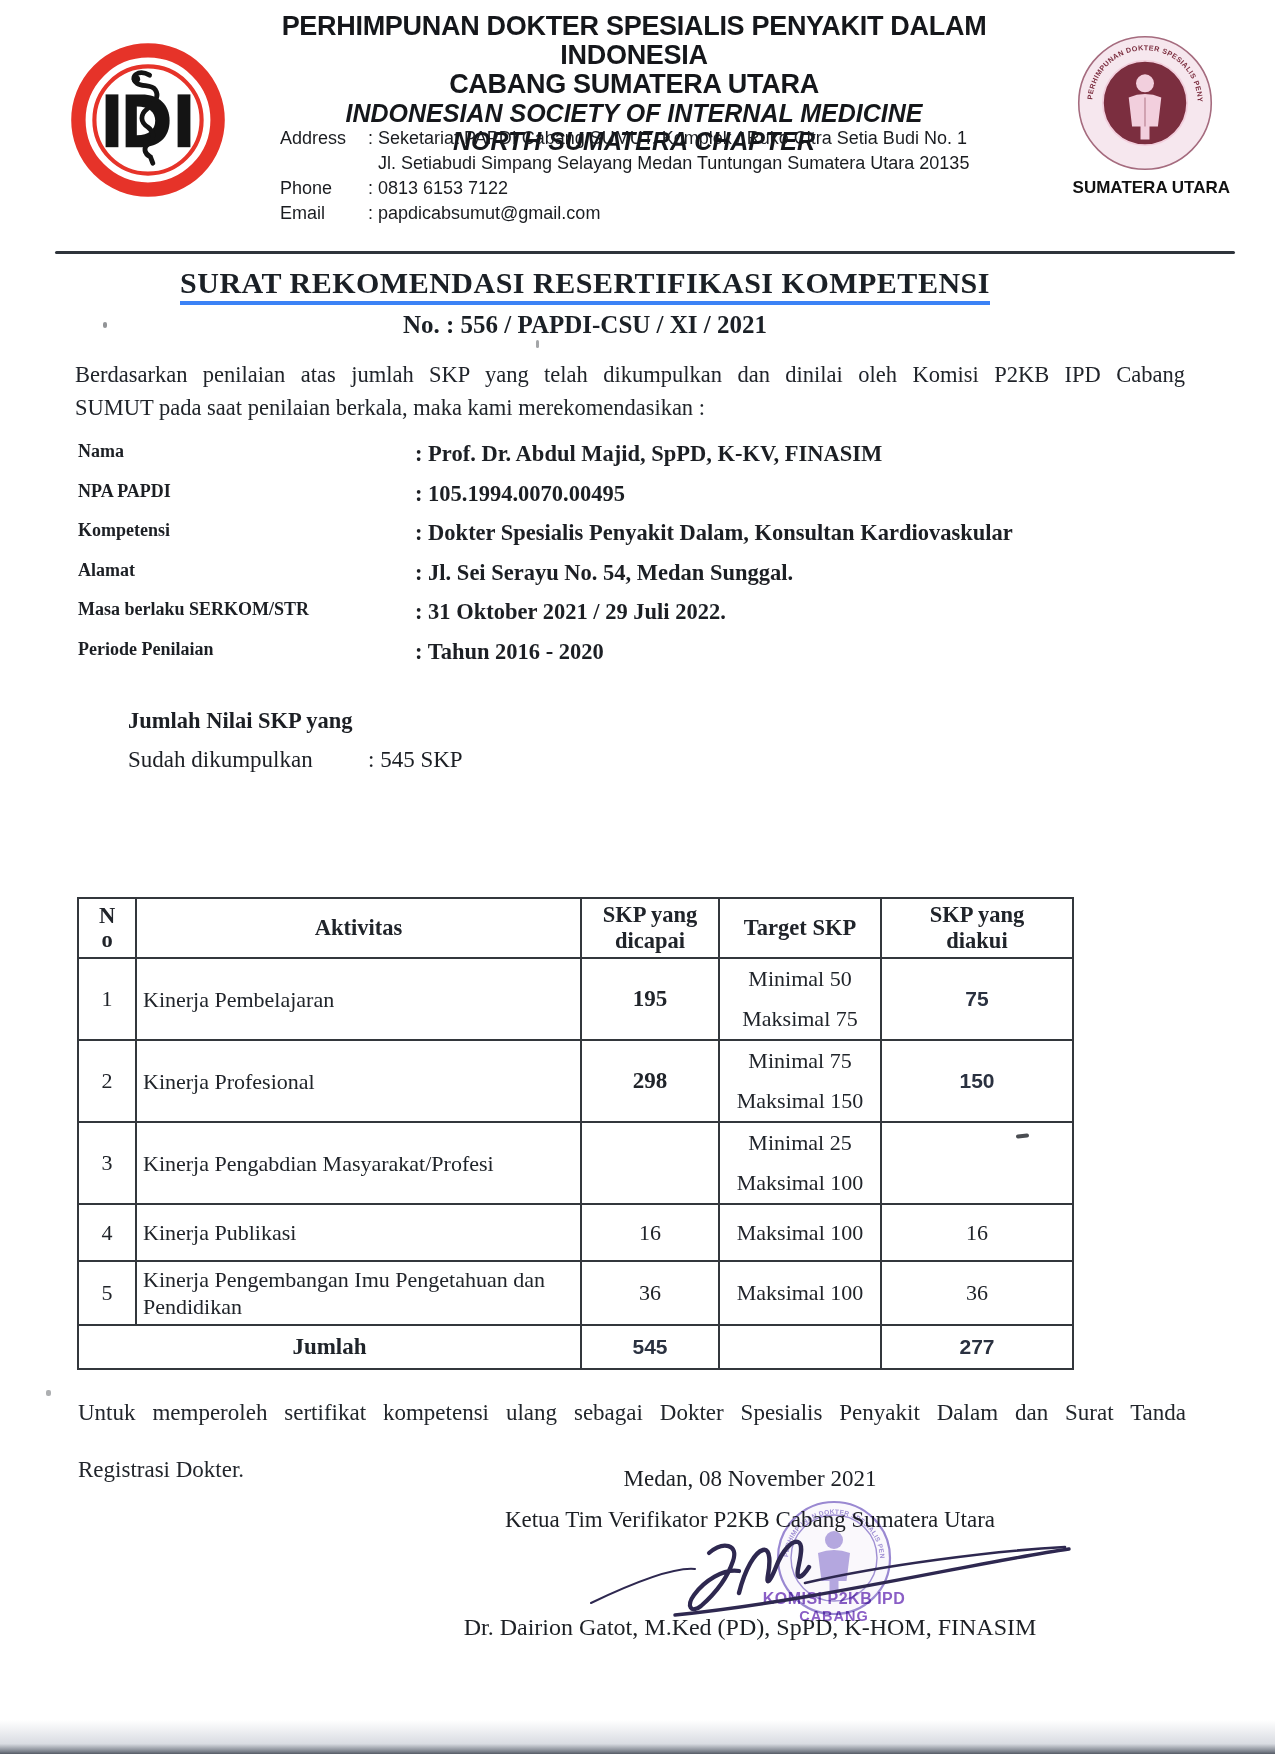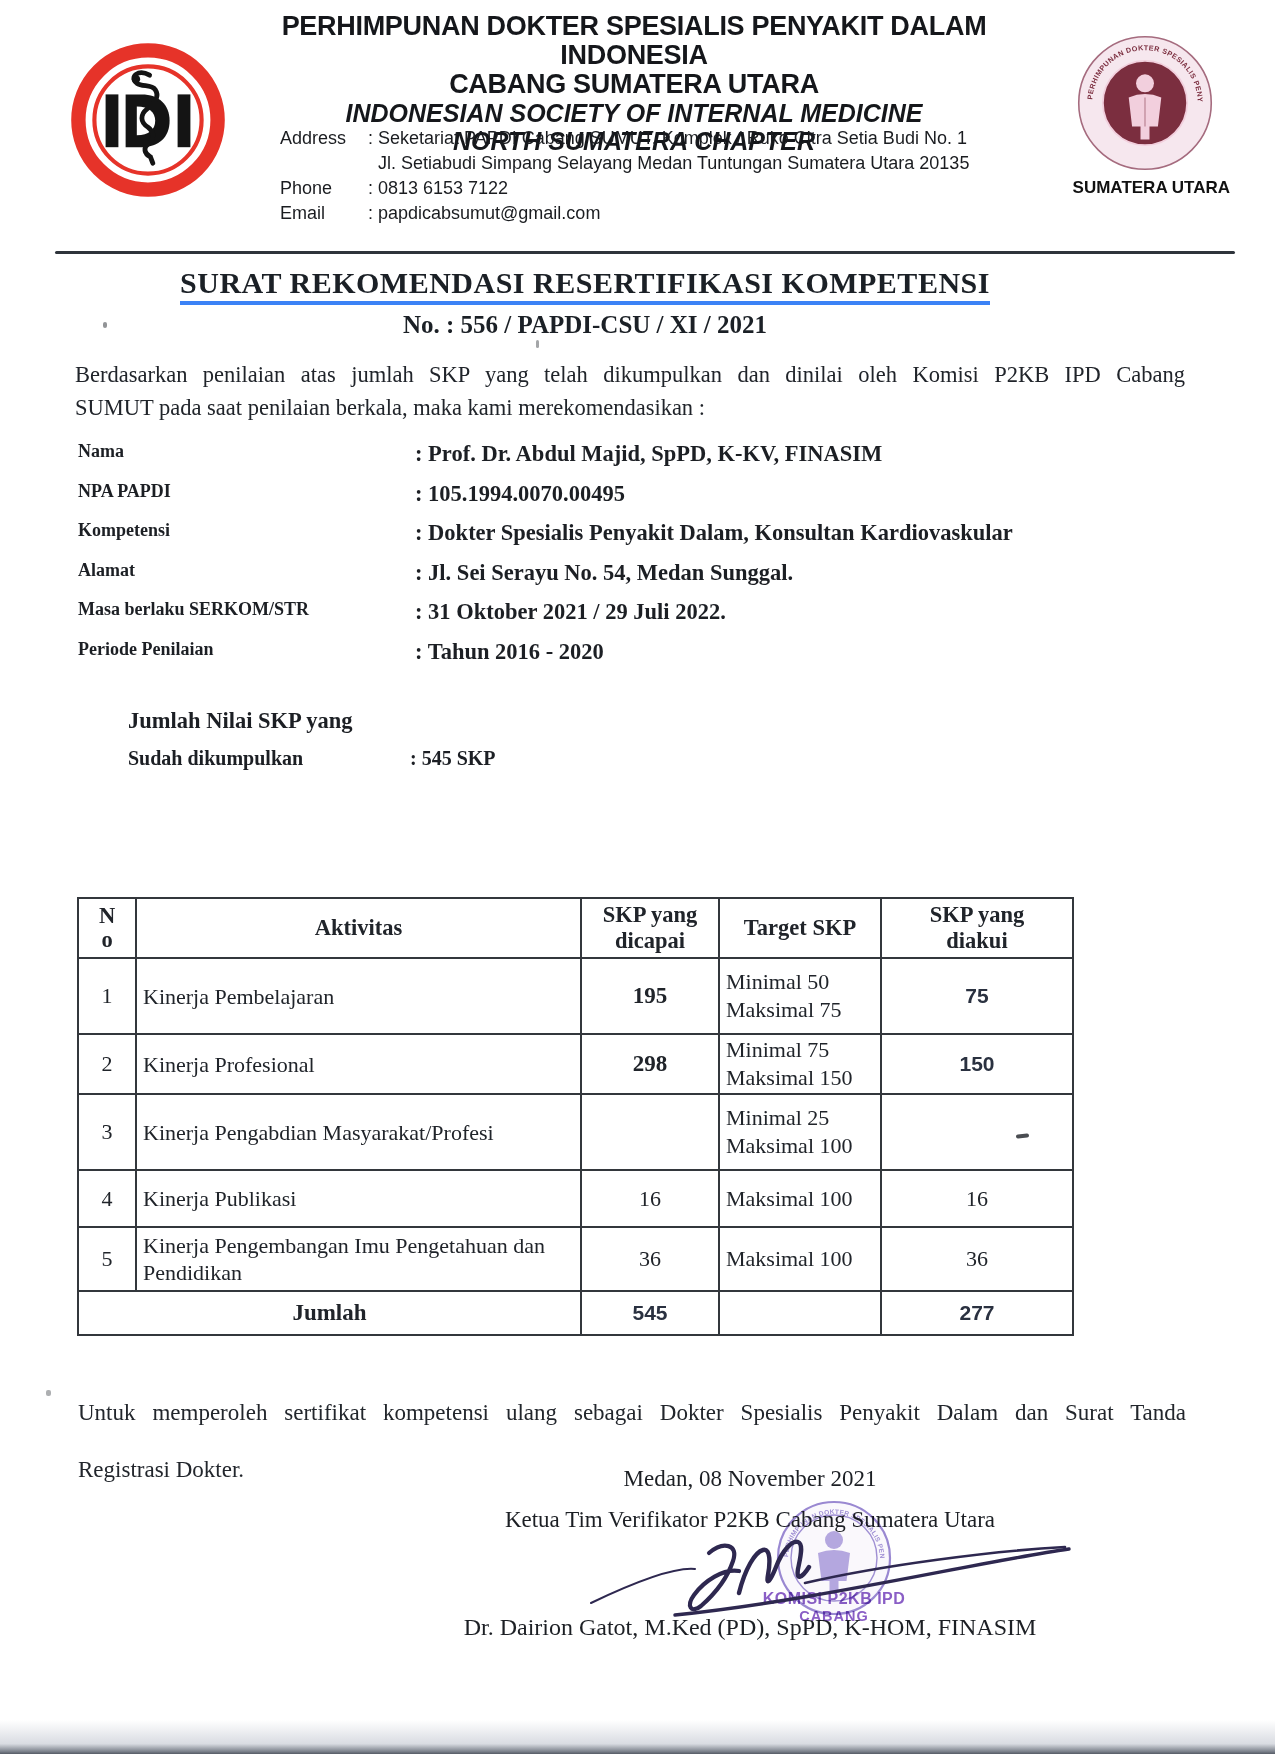--- a/index.html
+++ b/index.html
@@ -36,31 +36,31 @@
   
   .intro{left:75px;top:358px;width:1110px;font-size:22.5px;line-height:33px;color:#20242a;}
   .jline{text-align:justify;text-align-last:justify;}
   
   .fields{left:78px;top:441px;width:1110px;}
   .f-row{display:flex;height:39.5px;align-items:flex-start;}
   .f-label{width:337px;flex:0 0 337px;font-weight:bold;font-size:18px;}
   .f-value{font-weight:bold;font-size:22.5px;}
   
   .skp1{left:128px;top:708px;font-weight:bold;font-size:22.5px;}
-  .skp2{left:128px;top:747px;font-weight:bold;font-size:20px;display:flex;gap:42px;}
+  .skp2{left:128px;top:747px;font-weight:normal;font-size:23px;display:flex;}
   .skp2-label{width:240px;flex:0 0 240px;}
   
   table.skp{left:77px;top:897px;position:absolute;border-collapse:collapse;table-layout:fixed;
     width:995px;font-size:22px;color:#20242a;}
   table.skp td,table.skp th{border:2px solid #33373c;padding:0 6px;vertical-align:middle;}
   th.h{font-weight:bold;font-size:22.5px;text-align:center;white-space:pre-line;line-height:26px;}
   td.no{text-align:center;}
   td.akt{text-align:left;padding-left:20px;line-height:27px;}
   td.ctr{text-align:center;}
-  td.tgt{text-align:left;padding-left:18px;white-space:pre-line;line-height:28px;margin-top:20px;}
+  td.tgt{text-align:center;padding-left:18px;white-space:pre-line;line-height:40px;margin-top:20px;}
   .nsb{font-family:"Liberation Sans","DejaVu Sans",sans-serif;font-weight:bold;font-size:21px;color:#2a3140;}
   .srb{font-weight:bold;font-size:23px;}
   td.jumlah-label{text-align:center;font-weight:bold;font-size:23px;}
   
   .closing{left:78px;top:1384px;width:1108px;font-size:23px;line-height:57px;color:#22262c;}
   
   .place-date{left:520px;top:1466px;width:460px;text-align:center;font-size:23px;}
   .role{left:430px;top:1507px;width:640px;text-align:center;font-size:23px;z-index:1;}
   .signer-name{left:430px;top:1614px;width:640px;text-align:center;font-size:24px;z-index:1;}
   .stamp-svg{left:763px;top:1496px;width:142px;height:142px;z-index:2;mix-blend-mode:multiply;}

